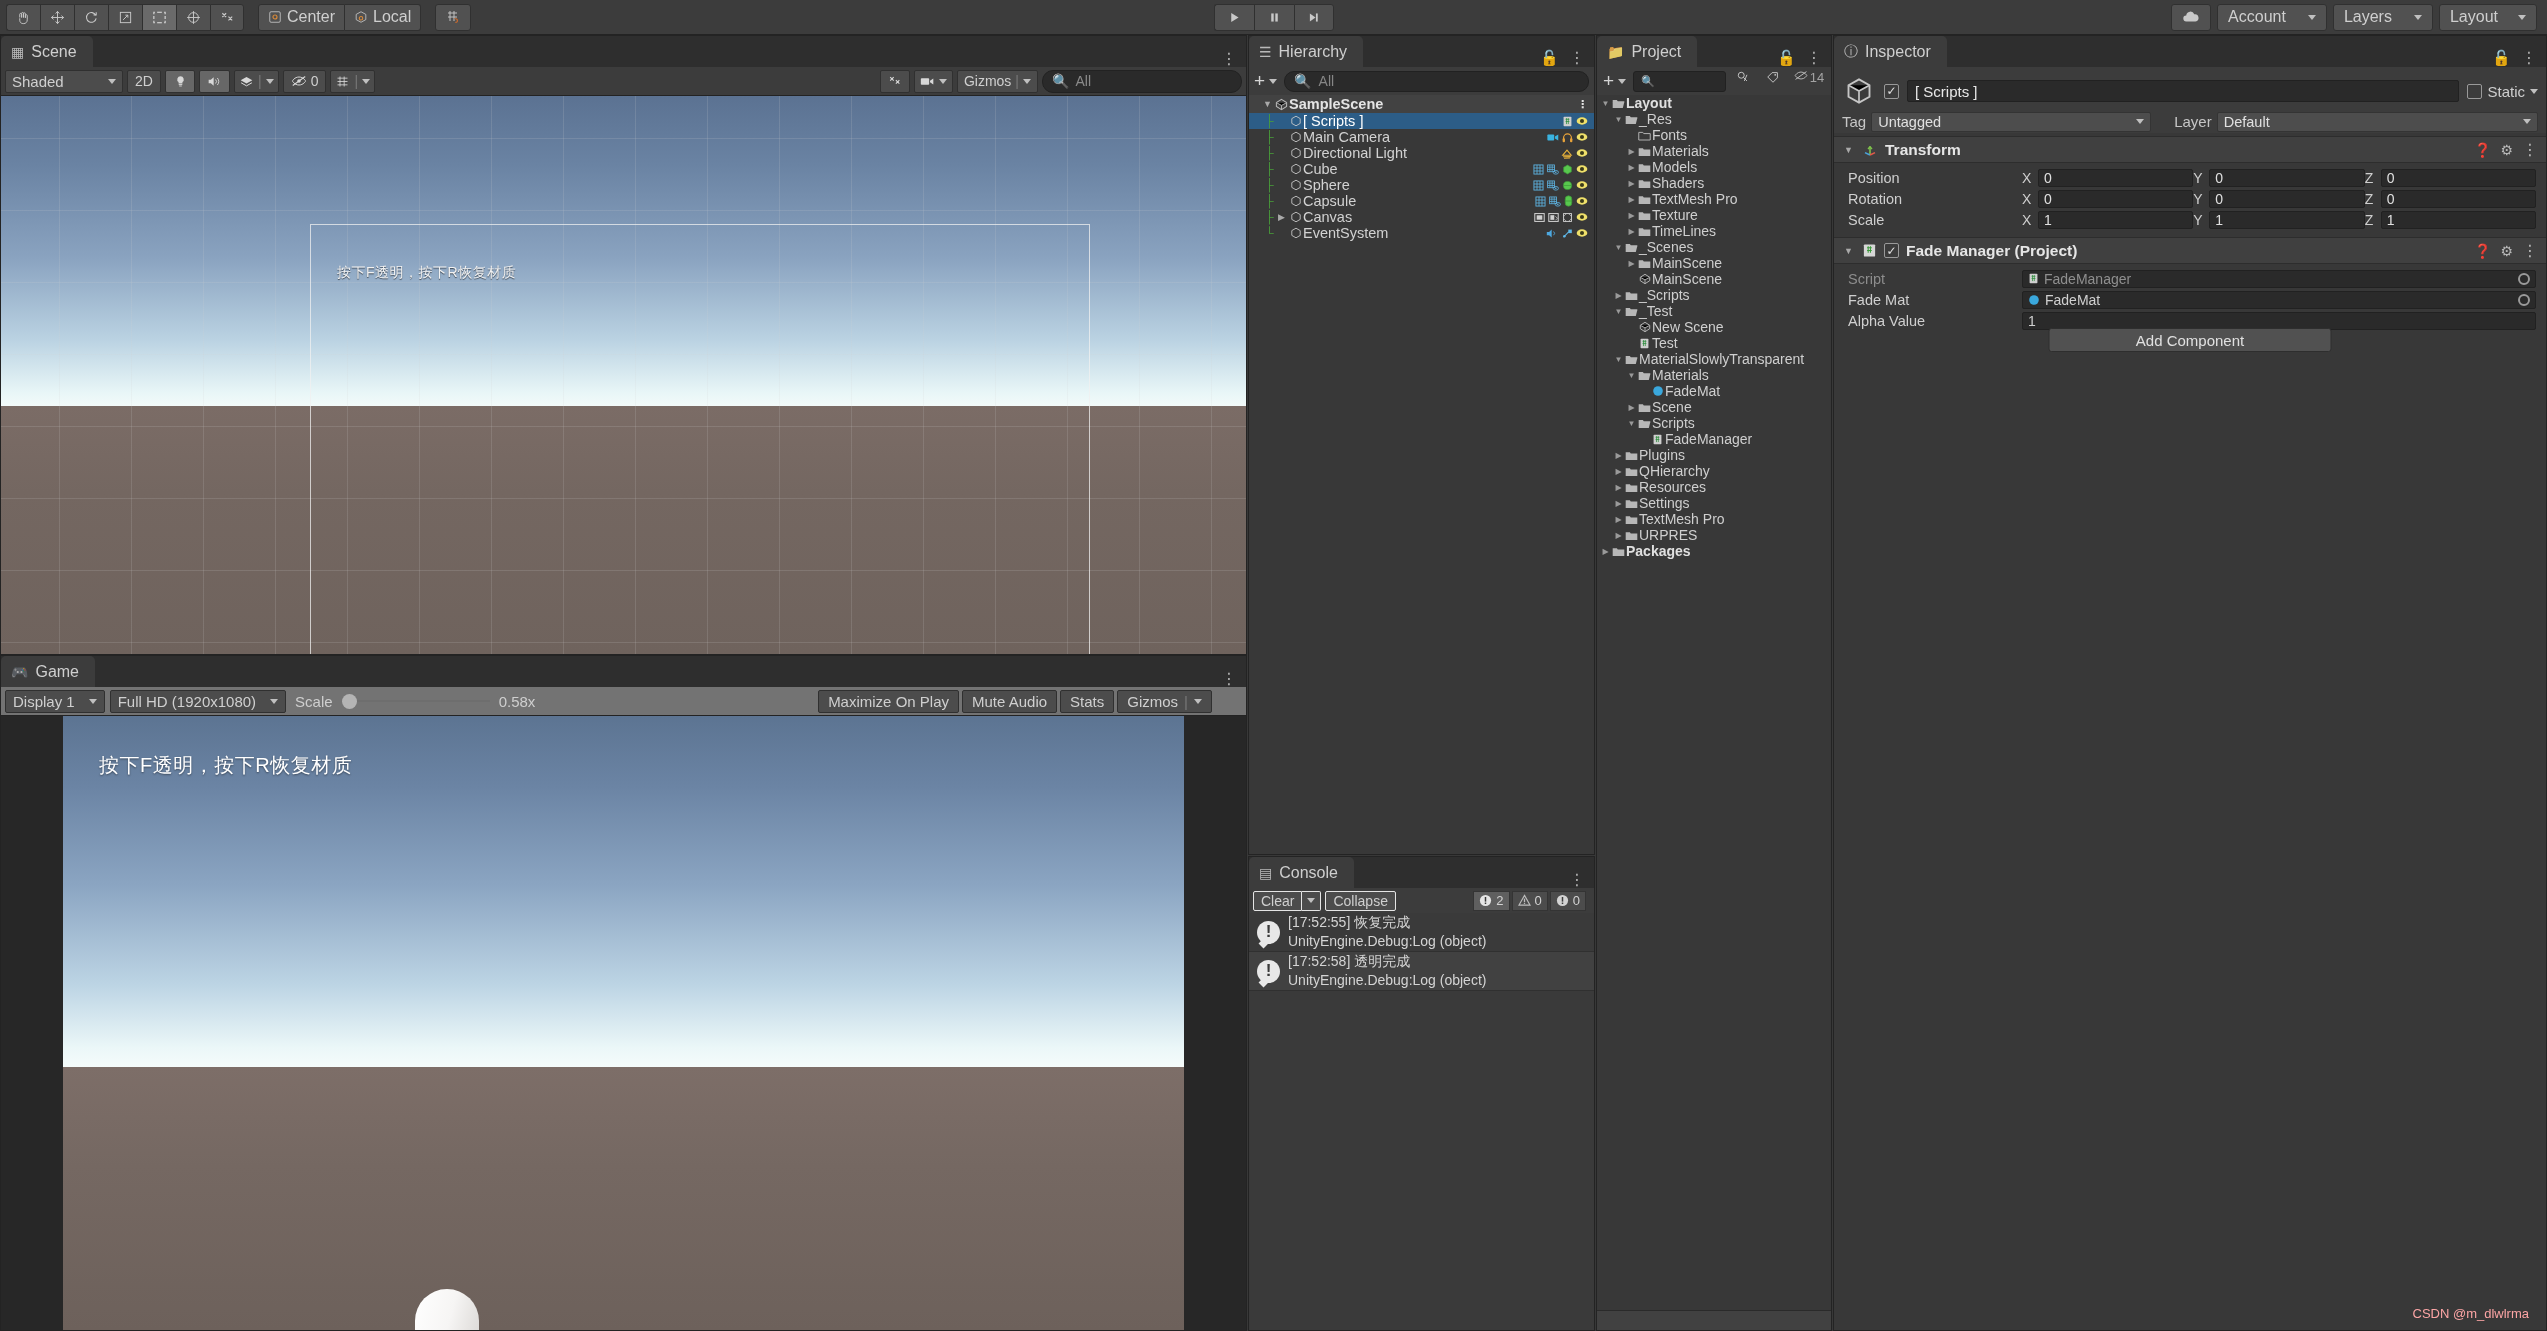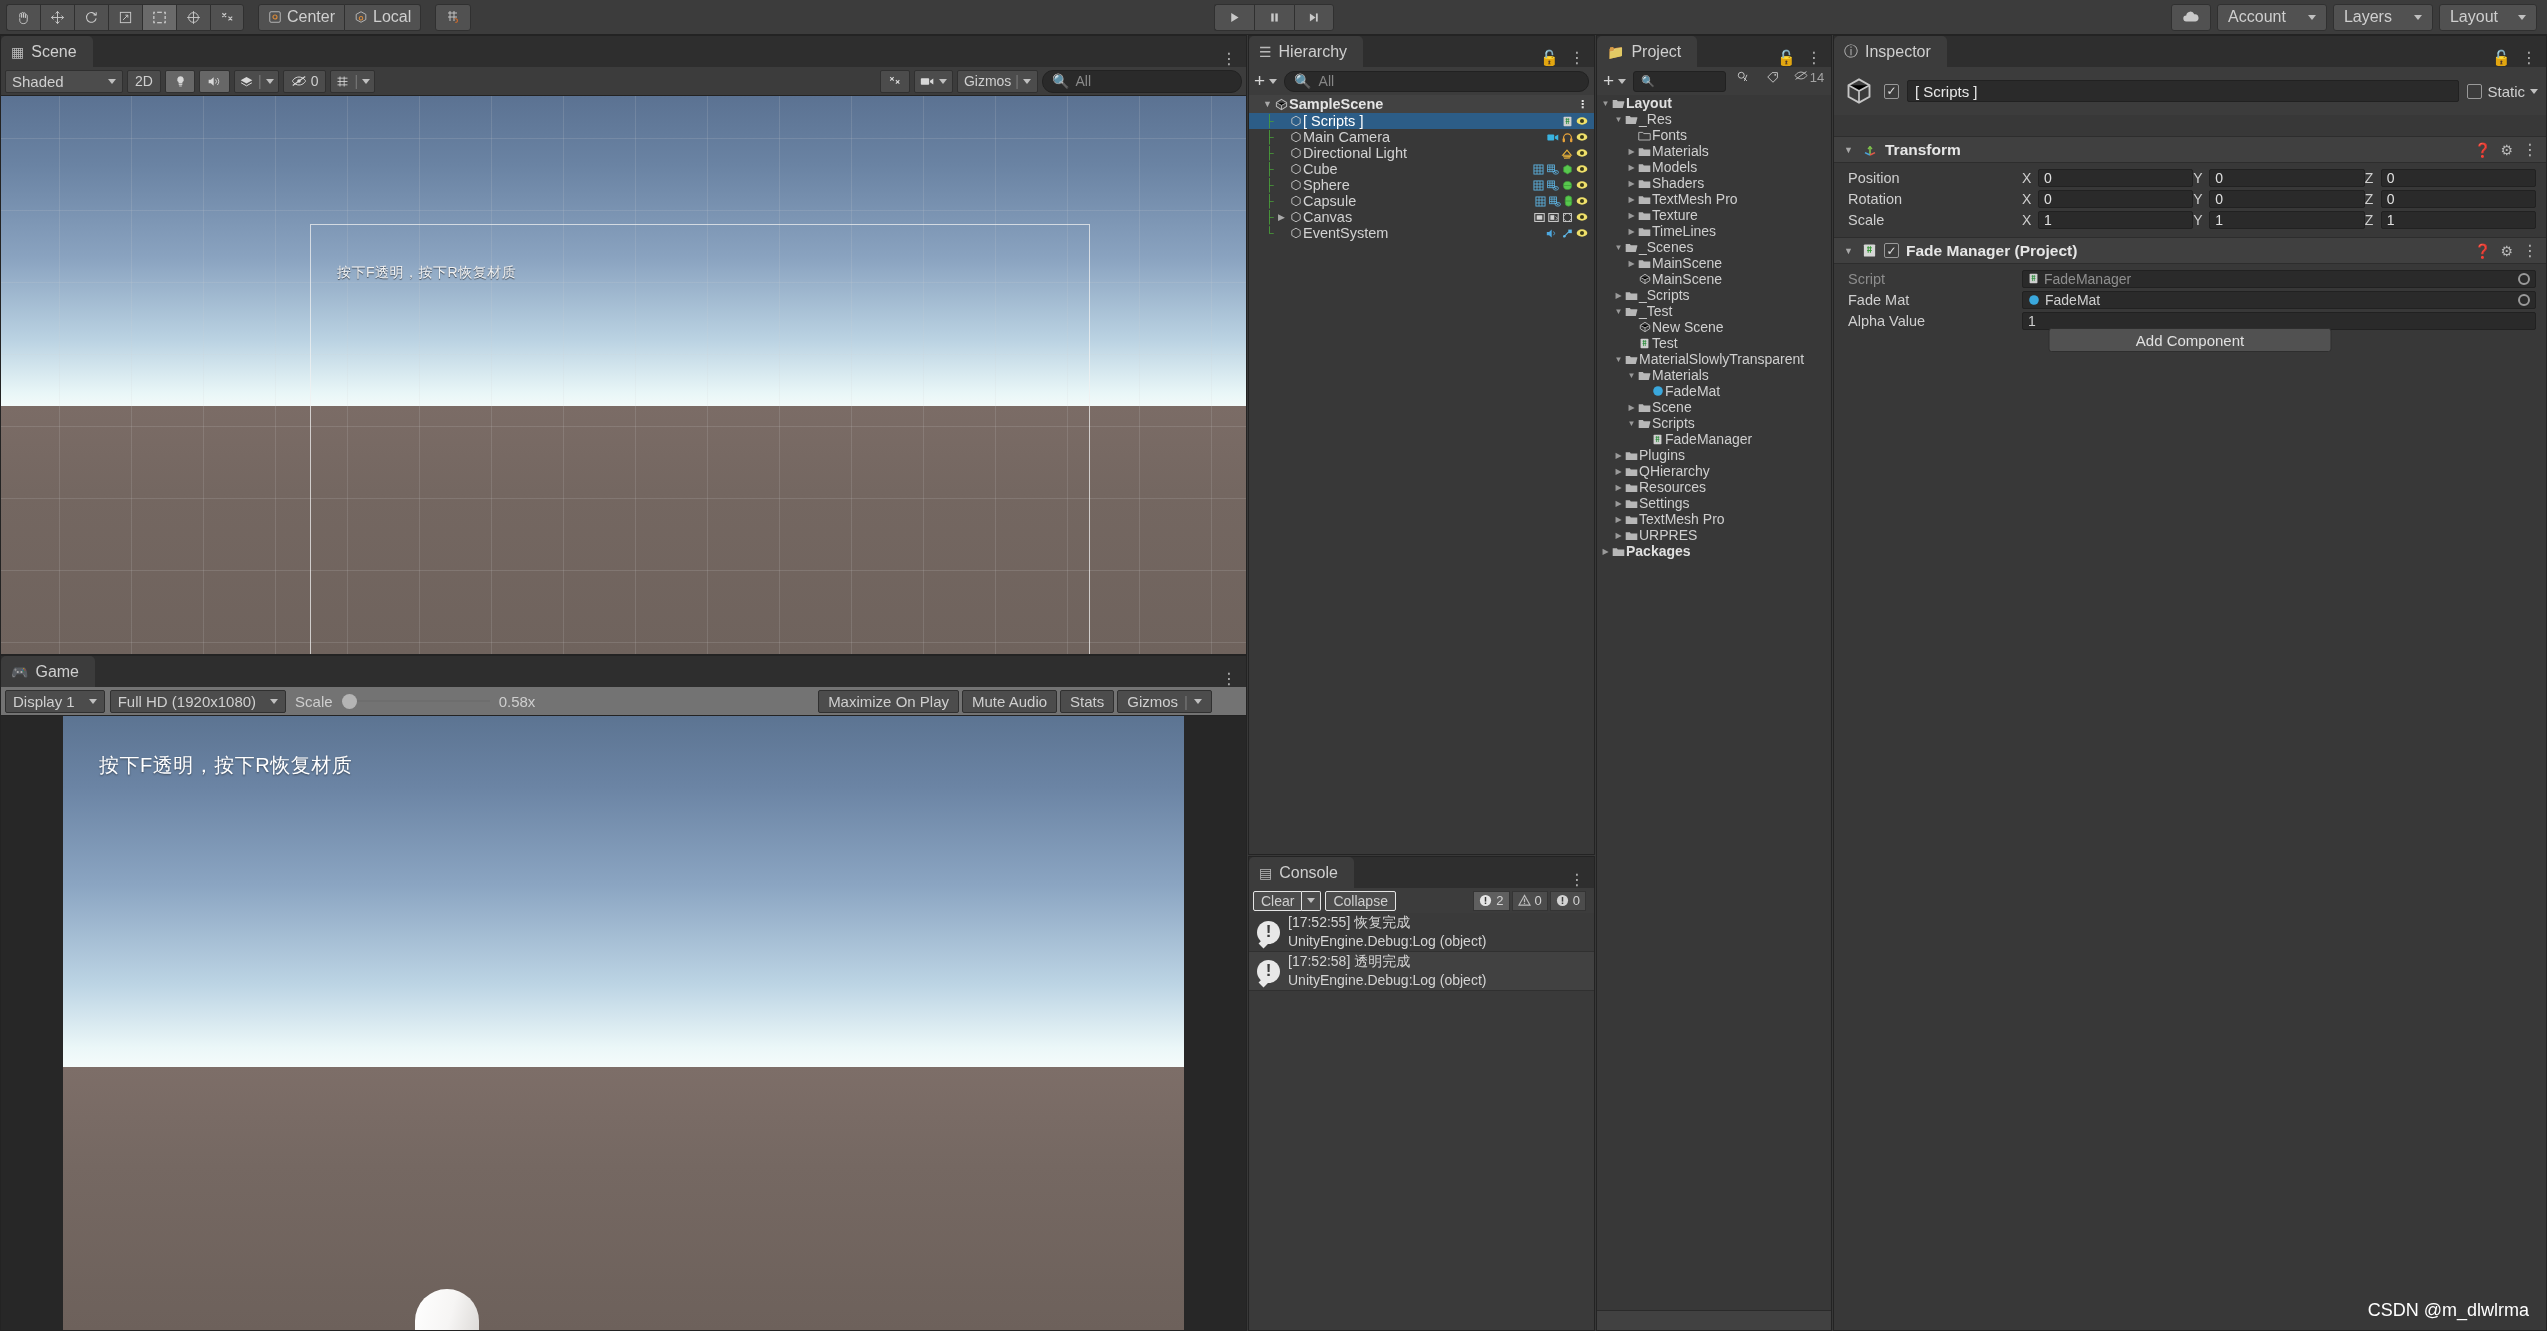--- a/index.html
+++ b/index.html
@@ -196,21 +196,21 @@
      display:flex; align-items:center; padding:0 5px; color:#e0e0e0; font-size:14px; }
   .objfield { flex:1; height:18px; background:#2a2a2a; border:1px solid #212121; border-radius:2px;
      display:flex; align-items:center; gap:5px; padding:0 5px; color:#d0d0d0; font-size:14px; position:relative; }
   .objfield.dis { color:#8f8f8f; }
   .objfield .dot { margin-left:auto; width:12px; height:12px; border-radius:50%;
      border:2px solid #9a9a9a; }
   .addcomp { position:absolute; left:50%; transform:translateX(-50%); width:283px; height:24px;
      background:#515151; border:1px solid #2e2e2e; border-radius:3px;
      display:flex; align-items:center; justify-content:center; color:#e0e0e0; font-size:15px; }
 
-  .watermark { position:absolute; right:18px; bottom:10px; color:#ffffff; font-size:18px; }
+  .watermark { position:absolute; right:18px; bottom:10px; color:#fca5a5; font-size:13px; }
   svg { display:block; }
 </style>
 </head>
 <body>
 
 <div class="app">
 
   <div class="topbar">
     <div class="tb-btn">
       <svg width="15" height="15" viewBox="0 0 16 16">
@@ -1157,20 +1157,32 @@
       </span>
       <span class="chk">✓</span>
       <span class="namefield">[ Scripts ]</span>
       <span class="static-wrap">
         <span class="chk"></span>
         <span>Static</span>
         <span class="caret"></span>
       </span>
     </div>
 
+    <div class="i-taglayer">
+      <span class="lbl-sm">Tag</span>
+      <span class="sel-box" style="width:280px;">
+        <span>Untagged</span>
+        <span class="caret"></span>
+      </span>
+      <span class="lbl-sm" style="margin-left:18px;">Layer</span>
+      <span class="sel-box" style="flex:1;">
+        <span>Default</span>
+        <span class="caret"></span>
+      </span>
+    </div>
 
     <div style="position:absolute;left:0;top:100px;width:100%;">
       <div class="comp-hdr">
         <span class="h-arrow">▼</span>
         <span>
           <svg width="16" height="16" viewBox="0 0 16 16">
               <path d="M8 13V5" stroke="#7ec24b" stroke-width="1.6"></path>
               <path d="M8 4.5l-2 2.6M8 4.5l2 2.6" stroke="#7ec24b" stroke-width="1.3" fill="none"></path>
               <path d="M8 13l-5-2.4" stroke="#4aa3d8" stroke-width="1.6"></path>
               <path d="M8 13l5-2.4" stroke="#e05a4a" stroke-width="1.6"></path>

